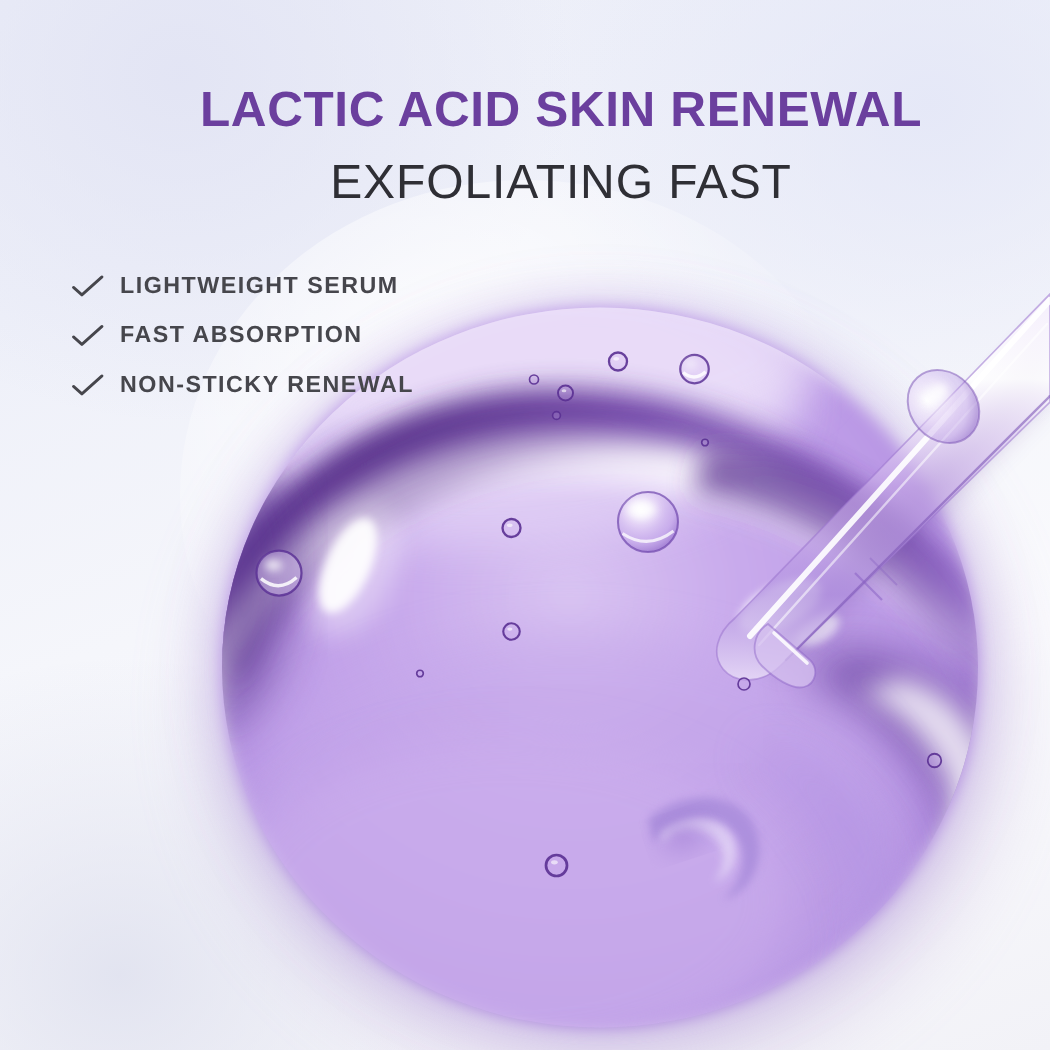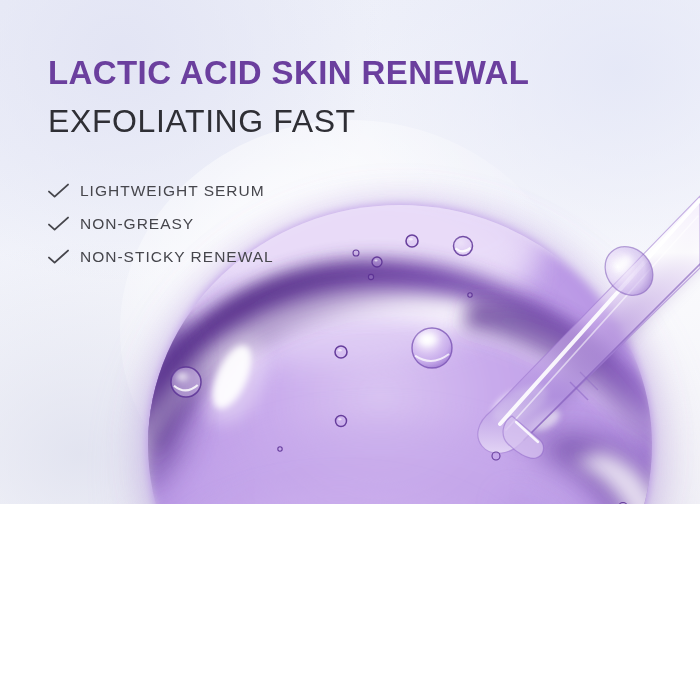--- a/index.html
+++ b/index.html
@@ -4,24 +4,25 @@
 <title>Lactic Acid Skin Renewal Exfoliating Serum</title>
 <style>
   html, body {
     margin: 0;
     padding: 0;
     background: #ffffff;
   }
   #poster {
     position: relative;
     width: 700px;
-    height: 504px;
+    height: 700px;
     overflow: hidden;
     font-family: "Liberation Sans", sans-serif;
     background: linear-gradient(160deg, #eceef8 0%, #eef0f9 22%, #f5f6fb 48%, #fafafd 70%, #f2f2f7 100%);
+    text-align: center;
   }
 
   
   .bg-tint {
     position: absolute;
     border-radius: 50%;
     pointer-events: none;
   }
   .tint-tl {
     left: -140px; top: -180px;
@@ -97,21 +98,21 @@
   .check {
     flex: 0 0 auto;
     width: 26px;
     height: 18px;
     margin-right: 8px;
     position: relative;
   }
   .check svg { display: block; }
   .benefit-text {
     font-size: 15.5px;
-    font-weight: 400;
+    font-weight: 700;
     letter-spacing: 1.0px;
     color: #46464c;
     line-height: 18px;
     white-space: nowrap;
   }
 </style>
 </head>
 <body>
 
 <div id="poster">
@@ -345,21 +346,21 @@
             </svg>
           </span>
           <span class="benefit-text">LIGHTWEIGHT SERUM</span>
         </li>
         <li>
           <span class="check">
             <svg width="26" height="18" viewBox="0 0 26 18">
               <path d="M3 9.6 L8.6 14.6 L22 2.6" fill="none" stroke="#46464c" stroke-width="1.9" stroke-linecap="round" stroke-linejoin="round"></path>
             </svg>
           </span>
-          <span class="benefit-text">NON-GREASY</span>
+          <span class="benefit-text">FAST ABSORPTION</span>
         </li>
         <li>
           <span class="check">
             <svg width="26" height="18" viewBox="0 0 26 18">
               <path d="M3 9.6 L8.6 14.6 L22 2.6" fill="none" stroke="#46464c" stroke-width="1.9" stroke-linecap="round" stroke-linejoin="round"></path>
             </svg>
           </span>
           <span class="benefit-text">NON-STICKY RENEWAL</span>
         </li>
       </ul>

